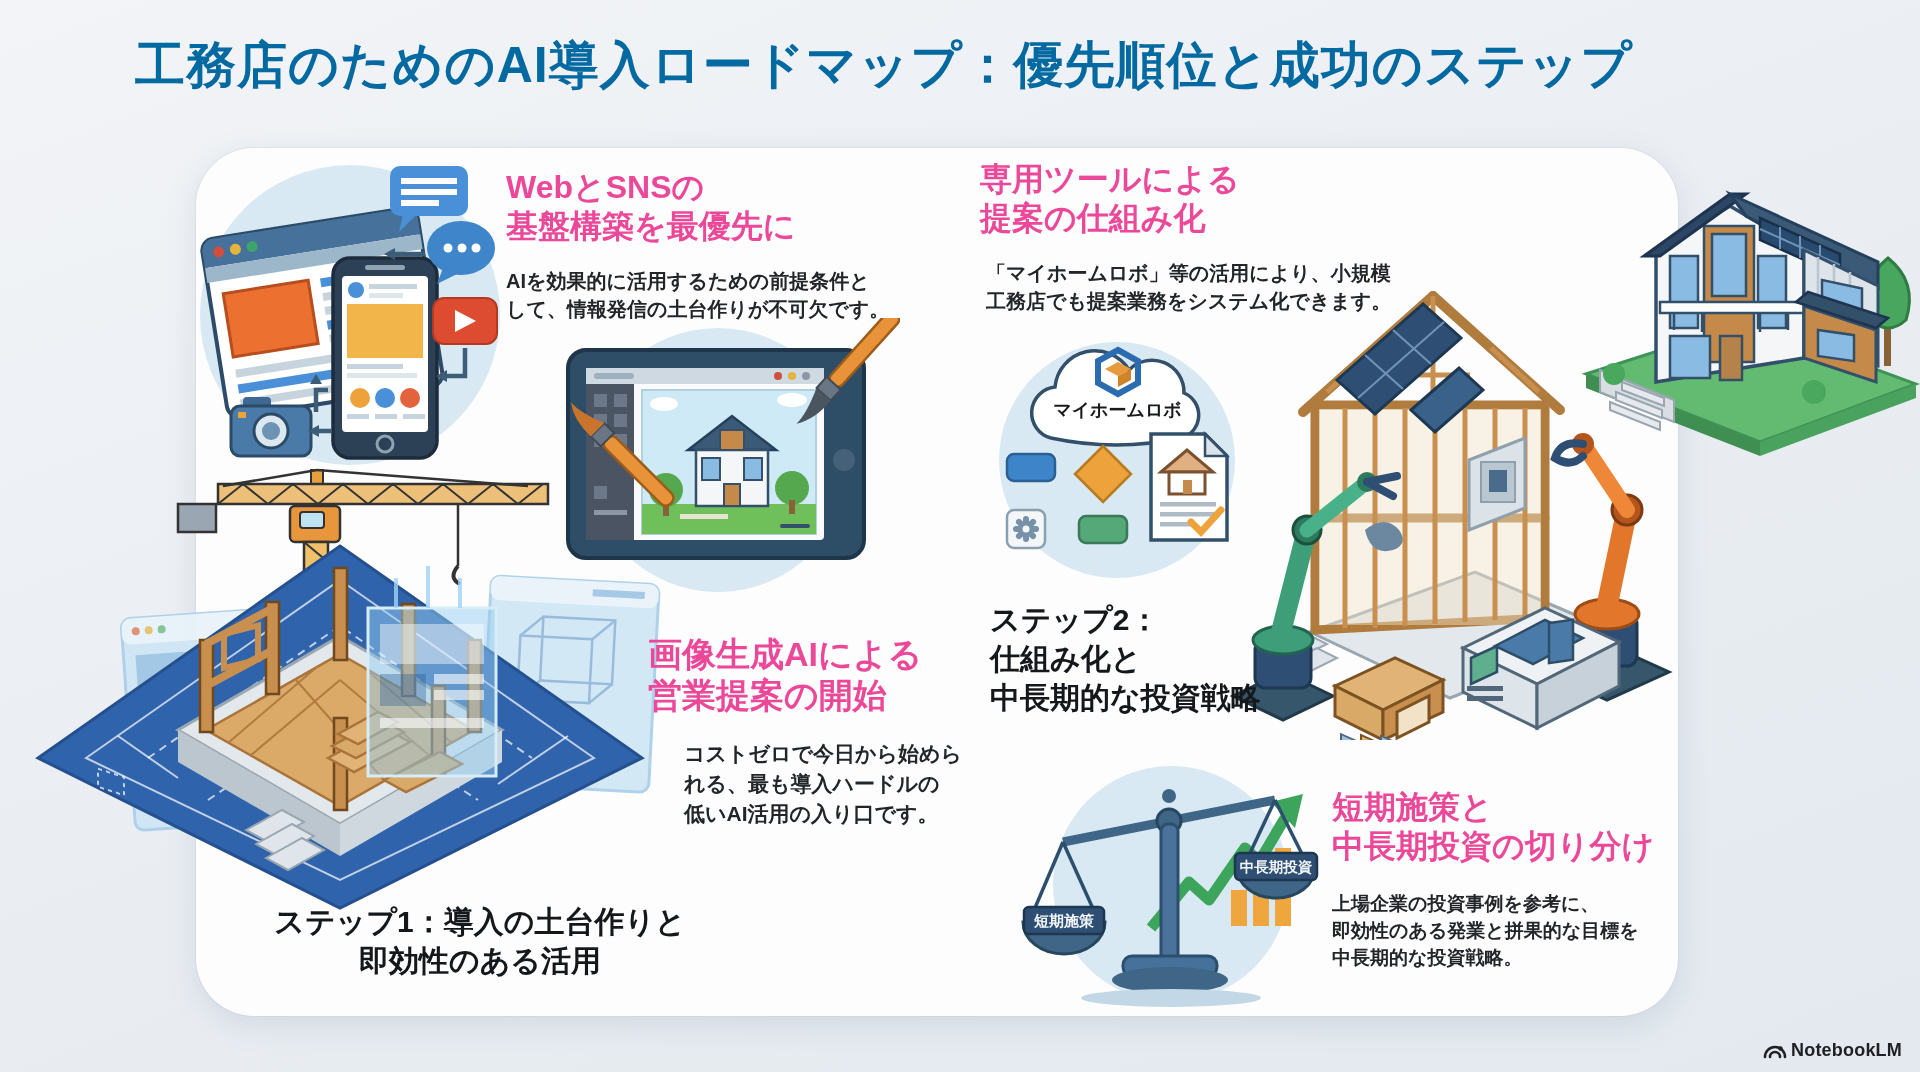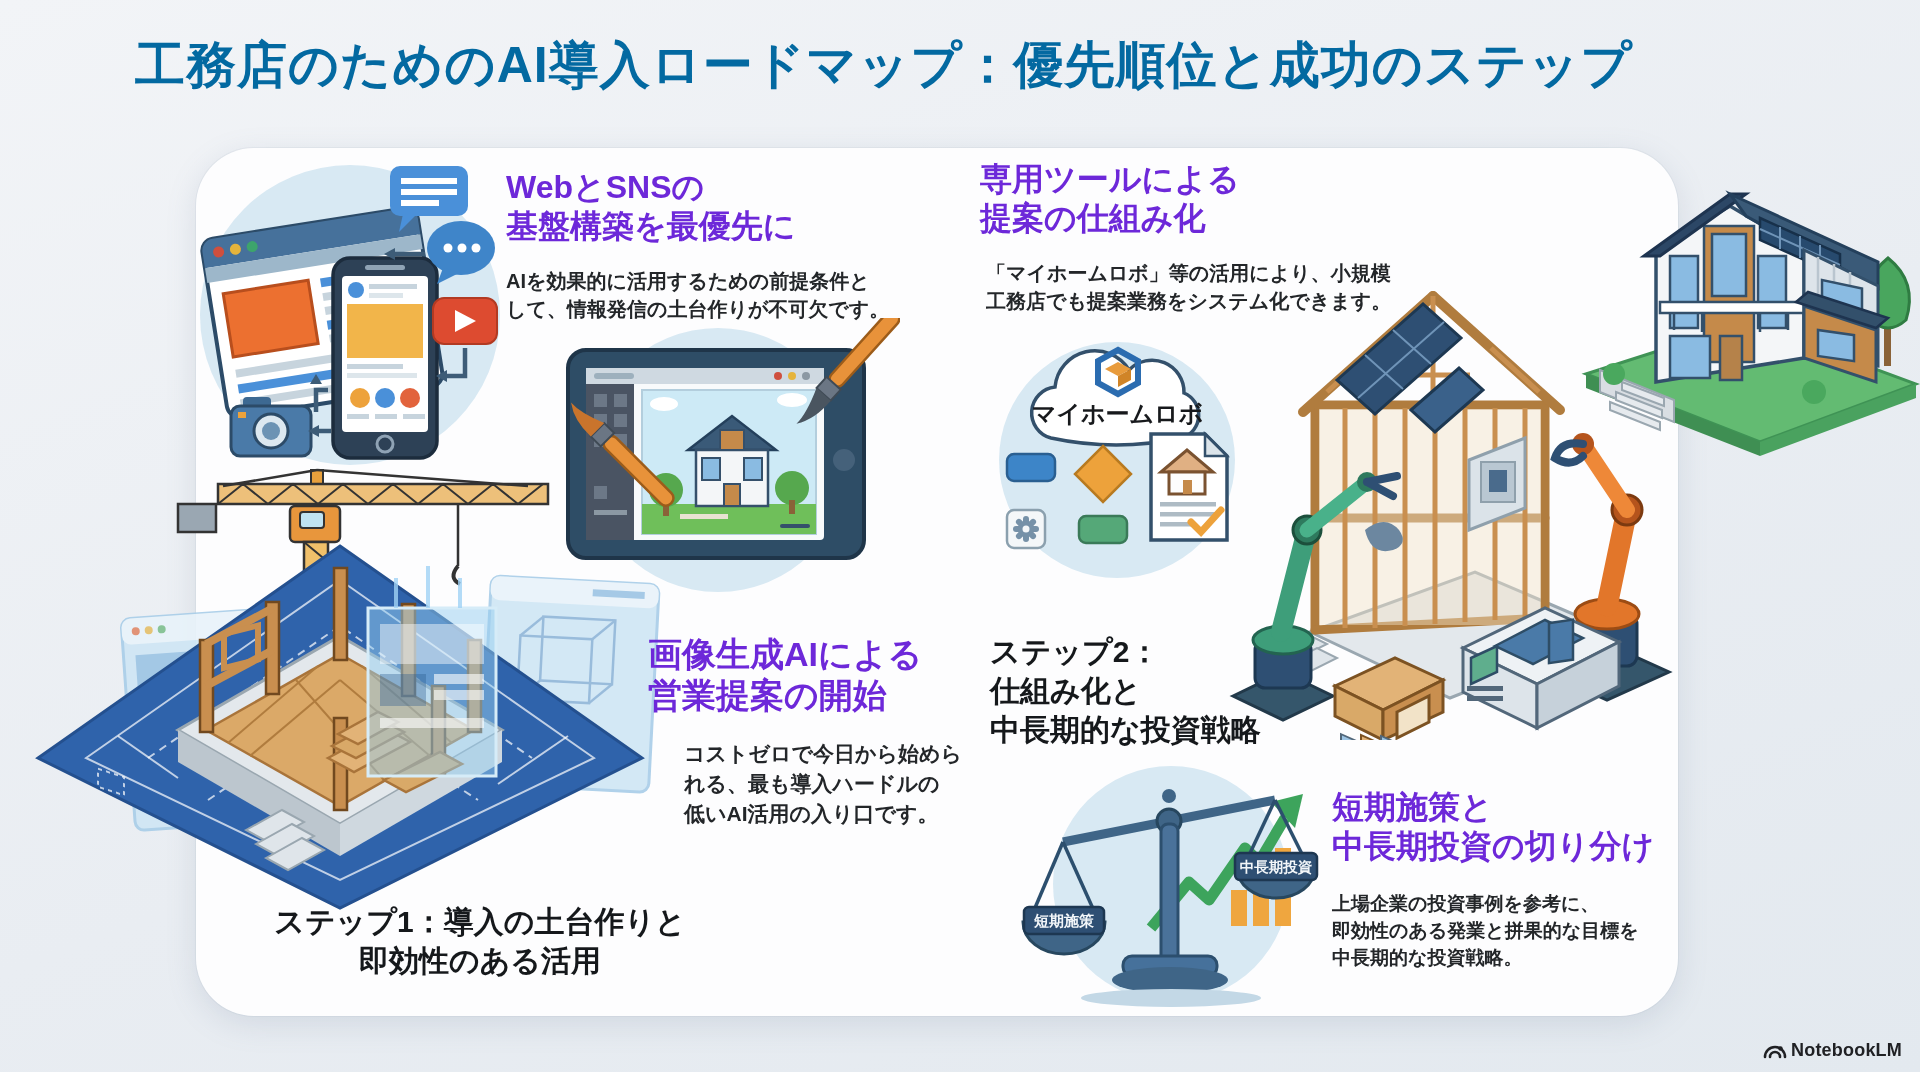--- a/index.html
+++ b/index.html
@@ -10,21 +10,21 @@
   }
   .abs{position:absolute;}
   .card{
     left:196px;top:148px;width:1482px;height:868px;background:#fdfdfe;
     border-radius:58px;box-shadow:0 8px 30px rgba(110,130,155,.18),0 0 0 1px rgba(160,175,190,.12);
   }
   .title{
     left:135px;top:32px;width:1650px;font-size:50px;font-weight:900;color:#0369a1;
     letter-spacing:1px;white-space:nowrap;
   }
-  .h2{font-weight:800;font-size:32px;line-height:1.22;color:#6d28d9;white-space:pre-line;}
+  .h2{font-weight:800;font-size:32px;line-height:1.22;color:#ec4899;white-space:pre-line;}
   .bodytxt{font-size:20px;font-weight:700;line-height:1.42;color:#232629;white-space:pre-line;margin-top:11px;}
   .steptxt{font-weight:800;font-size:30px;line-height:1.3;color:#15181b;white-space:pre-line;}
   .footer{
     right:18px;bottom:10px;display:flex;align-items:center;gap:3px;color:#202124;
   }
   .footer .brand{font-size:18px;font-weight:700;letter-spacing:.2px;}
   svg{display:block;}
   svg text{font-family:"Liberation Sans","DejaVu Sans",sans-serif;}
 </style>
 </head>
@@ -203,21 +203,21 @@
     <polygon points="176,150 202,128 228,150" fill="#e0b083" stroke="#7a5230" stroke-width="3"></polygon>
     <rect x="184" y="150" width="36" height="22" fill="#fdfdfd" stroke="#7a5230" stroke-width="3"></rect>
     <rect x="198" y="158" width="9" height="14" fill="#c58a4a"></rect>
     <rect x="175" y="180" width="56" height="4.5" fill="#aebbc4"></rect>
     <rect x="175" y="190" width="56" height="4.5" fill="#aebbc4"></rect>
     <rect x="175" y="200" width="36" height="4.5" fill="#aebbc4"></rect>
     <path d="M206,200 l10,10 l20,-22" stroke="#eda23b" stroke-width="7" fill="none" stroke-linecap="round"></path>
   </g>
 </svg>
 
-<div class="abs" style="left:40px;top:76px;width:185px;text-align:center;font-size:24px;font-weight:800;color:#17191c;">マイホームロボ</div>
+<div class="abs" style="left:40px;top:76px;width:185px;text-align:center;font-size:18px;font-weight:800;color:#17191c;">マイホームロボ</div>
 </div>
 
 <div class="abs" style="left:1003px;top:740px;">
 <svg width="336" height="276" viewBox="0 0 336 276">
   <circle cx="168" cy="144" r="118" fill="#d8e9f3"></circle>
   <g>
     <rect x="228" y="150" width="16" height="36" fill="#efa63f"></rect>
     <rect x="250" y="134" width="16" height="52" fill="#efa63f"></rect>
     <rect x="272" y="108" width="16" height="78" fill="#efa63f"></rect>
   </g>
@@ -543,21 +543,21 @@
 
 <div class="abs h2" style="left:648px;top:634px;width:360px;font-size:34px;">画像生成AIによる
 営業提案の開始</div>
 <div class="abs bodytxt" style="left:684px;top:728px;width:330px;font-size:21px;">コストゼロで今日から始めら
 れる、最も導入ハードルの
 低いAI活用の入り口です。</div>
 
 <div class="abs steptxt" style="left:230px;top:902px;width:500px;text-align:center;">ステップ1：導入の土台作りと
 即効性のある活用</div>
 
-<div class="abs steptxt" style="left:990px;top:632px;width:340px;">ステップ2：
+<div class="abs steptxt" style="left:990px;top:600px;width:340px;">ステップ2：
 仕組み化と
 中長期的な投資戦略</div>
 
 <div class="abs h2" style="left:1332px;top:788px;width:360px;">短期施策と
 中長期投資の切り分け</div>
 <div class="abs bodytxt" style="left:1332px;top:880px;width:350px;font-size:19px;">上場企業の投資事例を参考に、
 即効性のある発業と拼果的な目標を
 中長期的な投資戦略。</div>
 
 <div class="abs footer">

